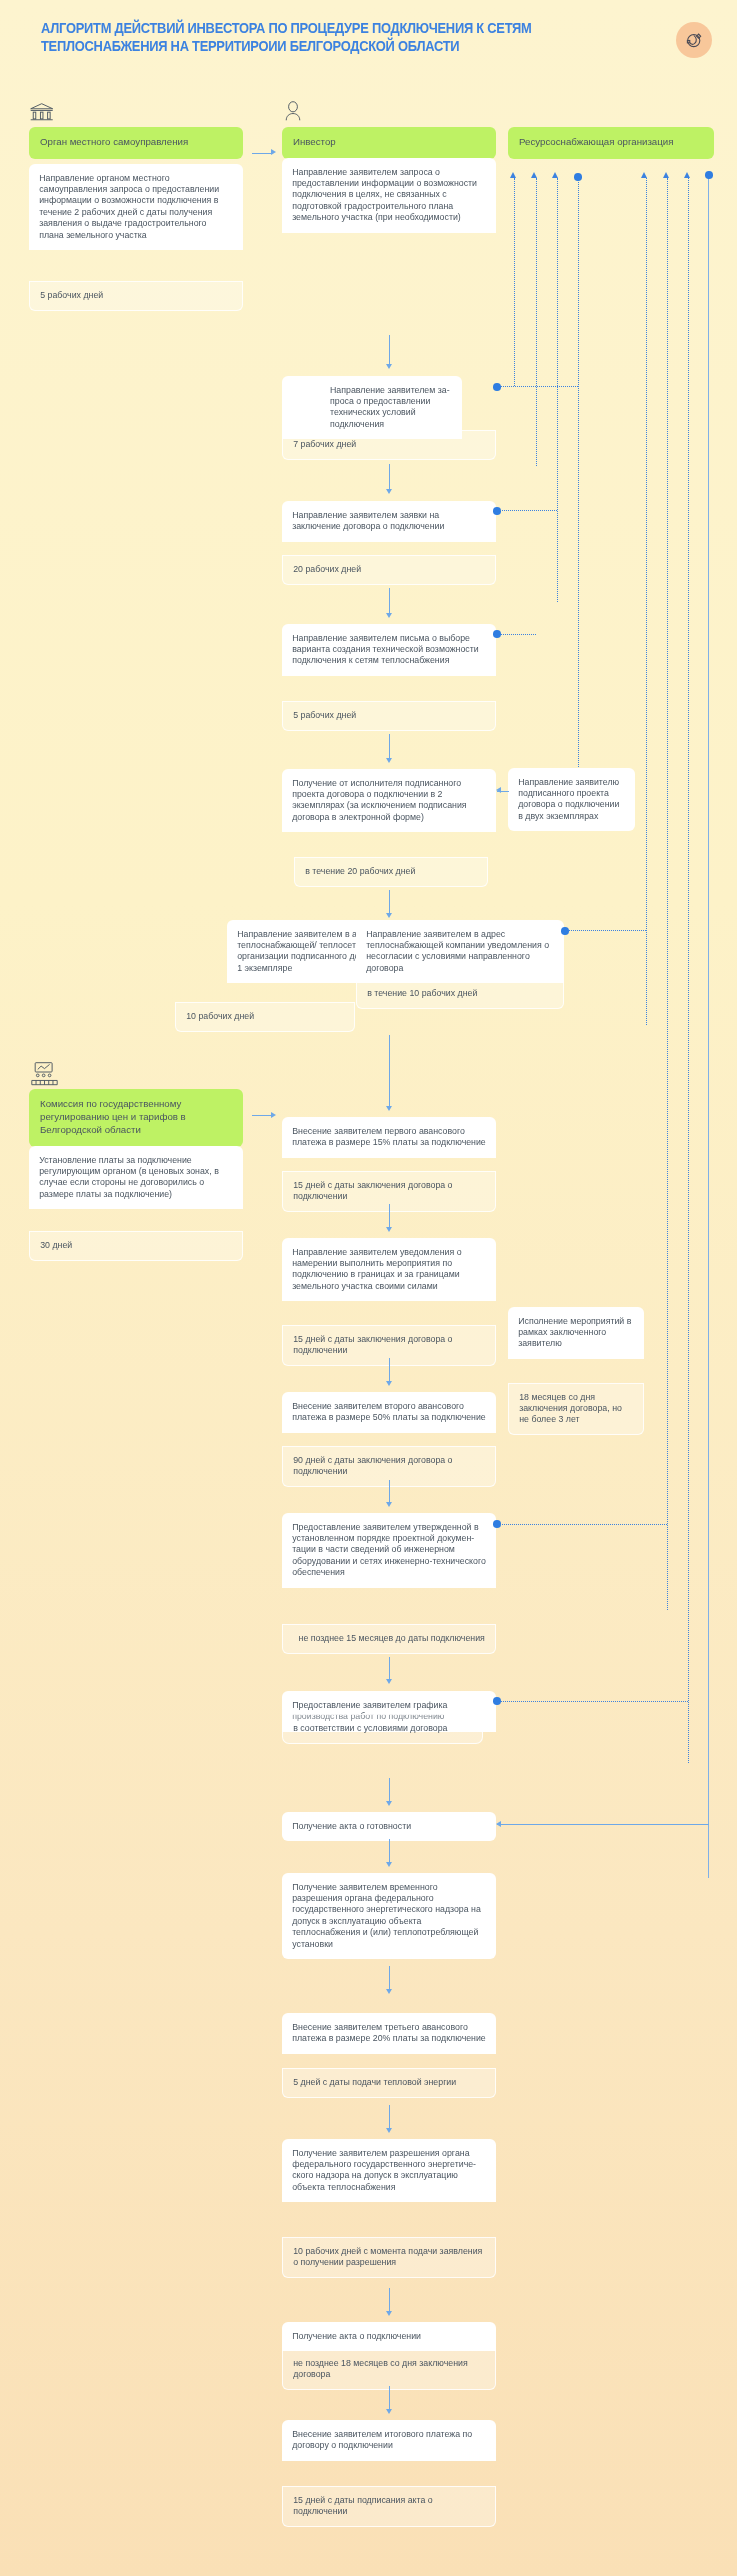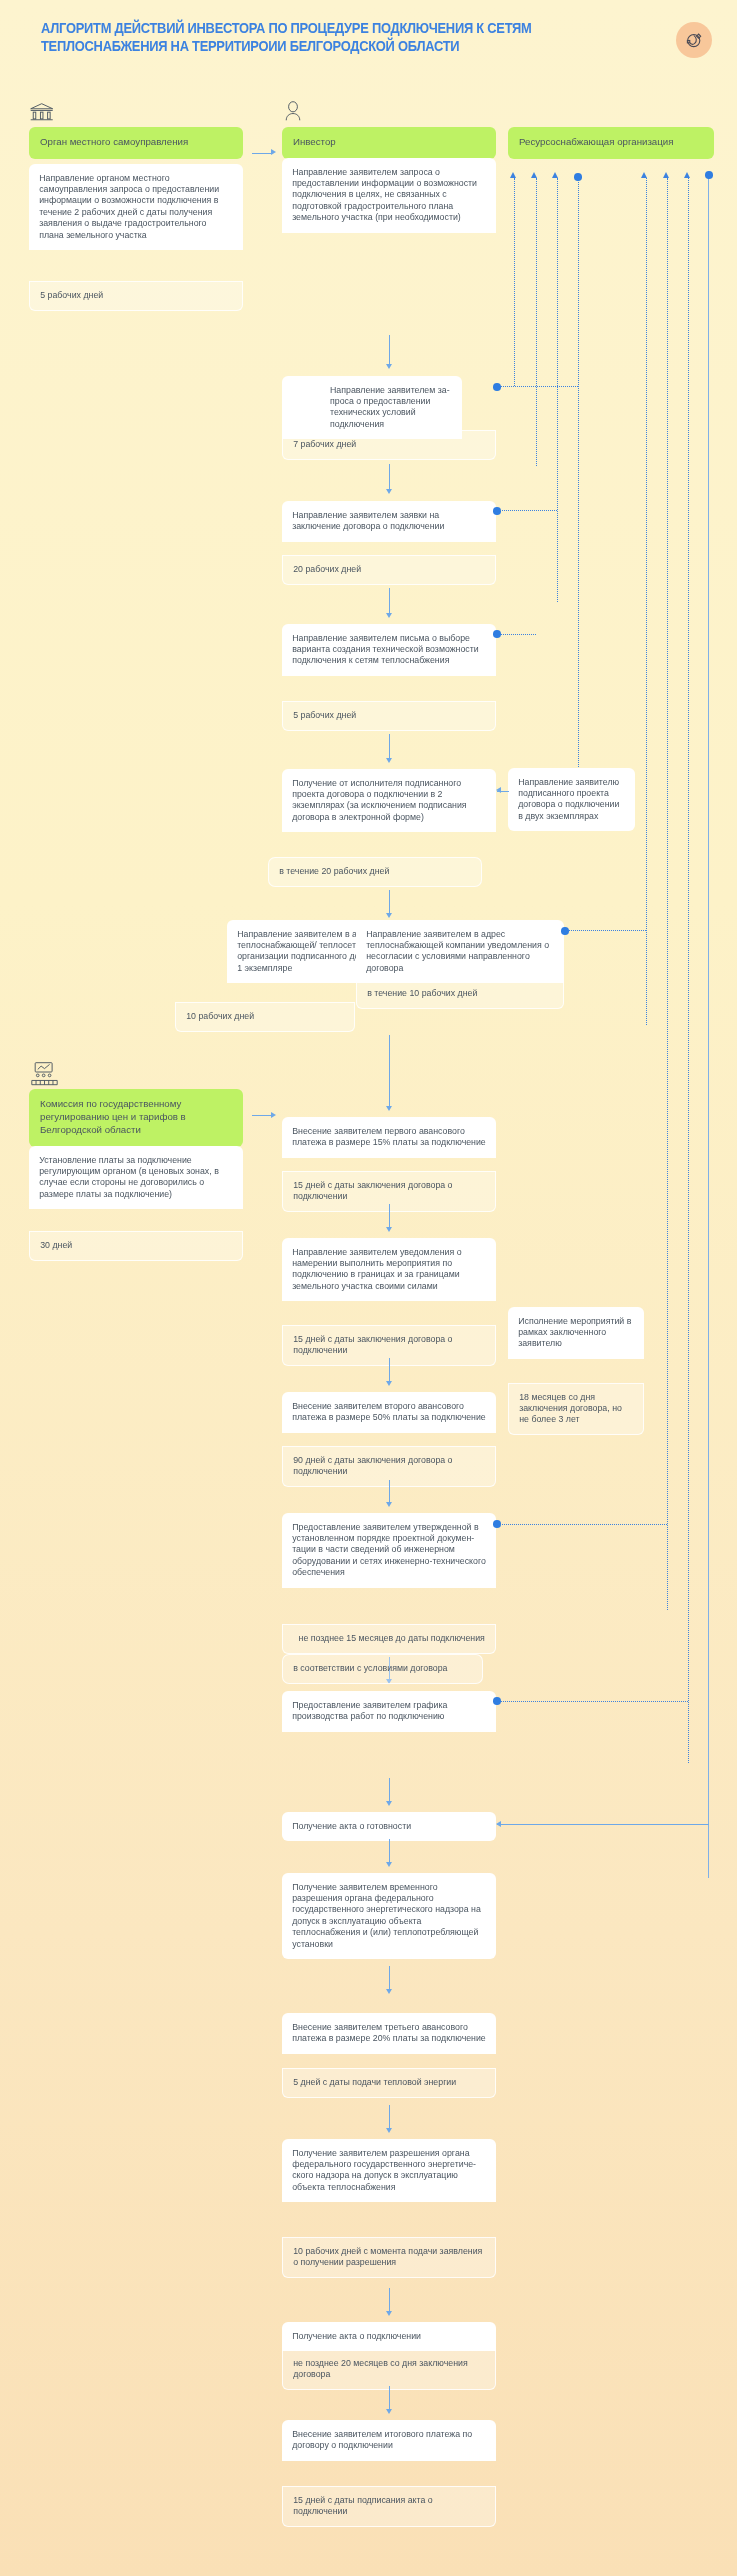--- a/index.html
+++ b/index.html
@@ -260,21 +260,21 @@
   <div class="dotline-h" style="left:500px; top:510px; width:57px;"></div>
 
   <div class="box flat-b" style="left:282px; top:624px; width:214px;">Направление заявителем письма о выборе варианта создания технической возможности подключения к сетям теплоснабжения</div>
   <div class="note flat-t" style="left:282px; top:701px; width:214px;">5 рабочих дней</div>
   <div class="vline" style="left:389px; top:734px; height:25.4px;"></div>
   <div class="arrow-down" style="left:386px; top:758px;"></div>
   <div class="dot" style="left:493px; top:630px;"></div>
   <div class="dotline-h" style="left:500px; top:634px; width:36px;"></div>
 
   <div class="box flat-b" style="left:282px; top:769px; width:214px;">Получение от исполнителя подписанного проекта договора о подключении в 2 экземплярах (за исключением подписания договора в электронной форме)</div>
-  <div class="note flat-t" style="left:268px; top:857px; width:214px;border-radius:7px;">в течение 20 рабочих дней</div>
+  <div class="note flat-t" style="left:294px; top:857px; width:194px;">в течение 20 рабочих дней</div>
   <div class="vline" style="left:389px; top:890px; height:24px;"></div>
   <div class="arrow-down" style="left:386px; top:913px;"></div>
 
   <div class="box" style="left:508px; top:768px; width:127px;">Направление заявителю подписанного проекта договора о подключении в двух экземплярах</div>
   <div class="hline" style="left:497px; top:791px; width:12px;"></div>
   <div class="arrow-left" style="left:496px; top:787px;"></div>
 
   <div class="box split-l flat-b" style="left:187px; top:920px; width:180px;margin-left:40px;">Направление заявителем в адрес теплоснабжающей/ теплосетевой организации подписанного договора в 1 экземпляре</div>
   <div class="box split-r flat-b" style="left:356px; top:920px; width:208px;">Направление заявителем в адрес теплоснабжающей компании уведомления о несогласии с условиями направленного договора</div>
   <div class="note flat-t" style="left:175px; top:1002px; width:180px; border-top-left-radius:0; border-top-right-radius:0;">10 рабочих дней</div>
@@ -306,21 +306,21 @@
   <div class="arrow-down" style="left:386px; top:1502px;"></div>
 
   <div class="box flat-b" style="left:282px; top:1513px; width:214px;">Предоставление заявителем утвержденной в установленном порядке проектной докумен­тации в части сведений об инженерном оборудовании и сетях инженерно-технического обеспечения</div>
   <div class="note flat-t" style="left:282px; top:1624px; width:214px;text-align:right;">не позднее 15 месяцев до даты подключения</div>
   <div class="vline" style="left:389px; top:1657px; height:24px;"></div>
   <div class="arrow-down" style="left:386px; top:1679px;"></div>
   <div class="dot" style="left:493px; top:1520px;"></div>
   <div class="dotline-h" style="left:500px; top:1524px; width:167px;"></div>
 
   <div class="box flat-b" style="left:282px; top:1691px; width:214px;">Предоставление заявителем графика производства работ по подключению</div>
-  <div class="note flat-t" style="left:282px; top:1654px; width:201px;border-radius:7px;">в соответствии с условиями договора</div>
+  <div class="note flat-t" style="left:282px; top:1714px; width:201px;border-radius:7px;">в соответствии с условиями договора</div>
   <div class="vline" style="left:389px; top:1778px; height:24px;"></div>
   <div class="arrow-down" style="left:386px; top:1801px;"></div>
   <div class="dot" style="left:493px; top:1697px;"></div>
   <div class="dotline-h" style="left:500px; top:1701px; width:188px;"></div>
 
   <div class="box" style="left:282px; top:1812px; width:214px;">Получение акта о готовности</div>
   <div class="hline" style="left:497px; top:1824px; width:212px;"></div>
   <div class="arrow-left" style="left:496px; top:1821px;"></div>
   <div class="vline" style="left:389px; top:1839px; height:24px;"></div>
   <div class="arrow-down" style="left:386px; top:1862px;"></div>
@@ -333,21 +333,21 @@
   <div class="note flat-t" style="left:282px; top:2068px; width:214px;">5 дней с даты подачи тепловой энергии</div>
   <div class="vline" style="left:389px; top:2105px; height:24px;"></div>
   <div class="arrow-down" style="left:386px; top:2128px;"></div>
 
   <div class="box flat-b" style="left:282px; top:2139px; width:214px;">Получение заявителем разре­шения органа федерального государственного энергетиче­ского надзора на допуск в эксплуатацию объекта теплоснабжения</div>
   <div class="note flat-t" style="left:282px; top:2237px; width:214px;">10 рабочих дней с момента подачи заявления о получении разрешения</div>
   <div class="vline" style="left:389px; top:2288px; height:24px;"></div>
   <div class="arrow-down" style="left:386px; top:2311px;"></div>
 
   <div class="box flat-b" style="left:282px; top:2322px; width:214px;">Получение акта о подключении</div>
-  <div class="note flat-t" style="left:282px; top:2349px; width:214px;">не позднее 20 месяцев со дня заключения договора</div>
+  <div class="note flat-t" style="left:282px; top:2349px; width:214px;">не позднее 18 месяцев со дня заключения договора</div>
   <div class="vline" style="left:389px; top:2386px; height:24px;"></div>
   <div class="arrow-down" style="left:386px; top:2409px;"></div>
 
   <div class="box flat-b" style="left:282px; top:2420px; width:214px;">Внесение заявителем итогового платежа по договору о подключении</div>
   <div class="note flat-t" style="left:282px; top:2486px; width:214px;">15 дней с даты подписания акта о подключении</div>
 
 </div>
 
 
 </body></html>

